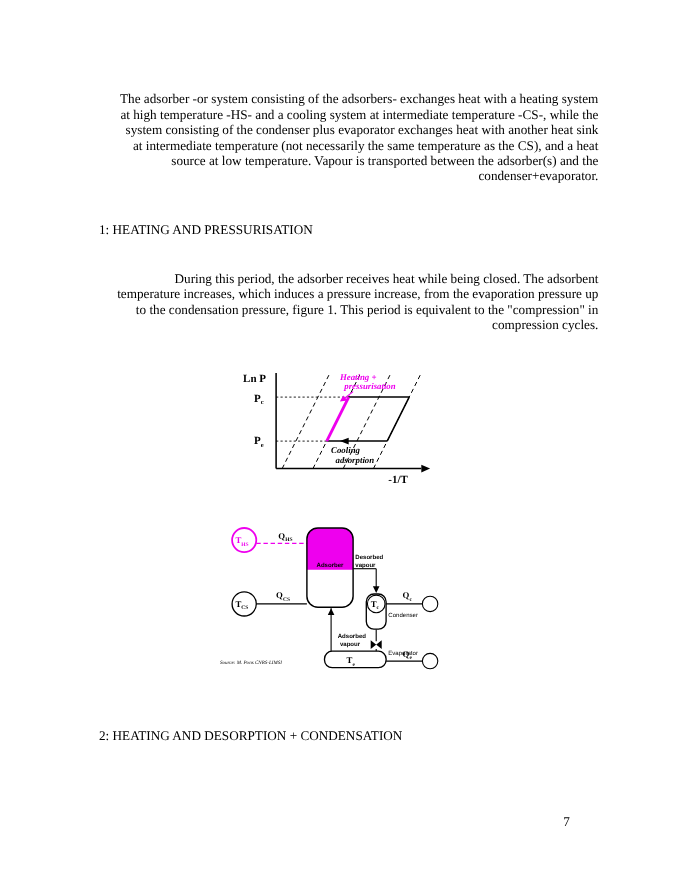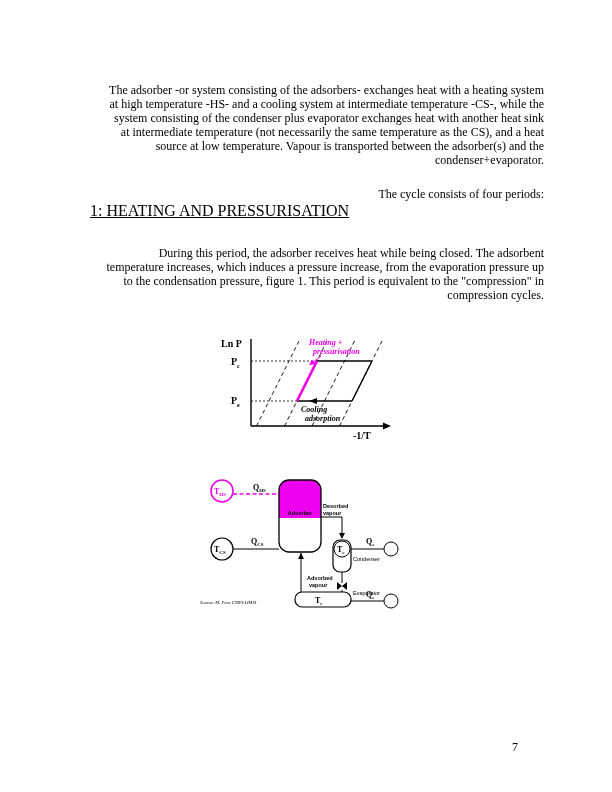--- a/index.html
+++ b/index.html
@@ -7,21 +7,21 @@
     position:relative;width:612px;height:792px;margin:0 auto;
     background:#ffffff;overflow:hidden;
     font-family:"Liberation Serif",serif;color:#000;
   }
   .body-text{
     position:absolute;left:90px;width:438px;margin:16px;
     font-size:12px;line-height:1.16;text-align:right;
   }
   .heading{
     position:absolute;left:90px;width:438px;margin:0;
-    font-size:16px;font-weight:normal;text-decoration:underline;
+    font-size:12px;font-weight:normal;
   }
   .page-number{
     position:absolute;left:512px;top:740px;font-size:12px;
   }
   svg{position:absolute;overflow:visible;}
   svg text{font-family:"Liberation Serif",serif;fill:#000;}
   .axis-bold{font-size:10px;font-weight:bold;}
   .sub{font-size:6px;}
   .subsmall{font-size:5px;}
   .mag{fill:#ee00ee;}
@@ -30,21 +30,20 @@
   .tiny-lbl{font-family:"Liberation Sans",sans-serif;font-size:5.5px;font-weight:bold;}
   .comp-lbl{font-family:"Liberation Sans",sans-serif;font-size:5.5px;}
   .src-lbl{font-size:4.6px;font-style:italic;}
 </style>
 </head>
 <body>
 
 <div class="page">
 
   <p class="body-text" style="top:68px">The adsorber -or system consisting of the adsorbers- exchanges heat with a heating system at high temperature -HS- and a cooling system at intermediate temperature -CS-, while the system consisting of the condenser plus evaporator exchanges heat with another heat sink at intermediate temperature (not necessarily the same temperature as the CS), and a heat source at low temperature. Vapour is transported between the adsorber(s) and the condenser+evaporator.</p>
-  <p class="body-text" style="top:172px">The cycle consists of four periods:</p>
   <h2 class="heading" style="top:202px">1: HEATING AND PRESSURISATION</h2>
   <p class="body-text" style="top:231px">During this period, the adsorber receives heat while being closed. The adsorbent temperature increases, which induces a pressure increase, from the evaporation pressure up to the condensation pressure, figure 1. This period is equivalent to the "compression" in compression cycles.</p>
 
   <svg style="left:213px;top:331px" width="185" height="114" viewBox="0 0 185 114">
 
     <line x1="38" y1="8" x2="38" y2="95" stroke="#000" stroke-width="1.4"></line>
     <line x1="38" y1="95" x2="170" y2="95" stroke="#000" stroke-width="1.4"></line>
     <polygon points="170,91.5 178,95 170,98.5" fill="#000"></polygon>
 
     <g stroke="#000" stroke-width="0.9" stroke-dasharray="4 3">
@@ -119,15 +118,16 @@
     <text class="node-lbl" x="171" y="126"><tspan>Q</tspan><tspan class="subsmall" dy="2">e</tspan></text>
 
     <text class="tiny-lbl" x="128" y="37">Desorbed</text>
     <text class="tiny-lbl" x="128" y="44">vapour</text>
     <text class="tiny-lbl" x="112" y="109">Adsorbed</text>
     <text class="tiny-lbl" x="114" y="116">vapour</text>
 
     <text class="src-lbl" x="5" y="133">Source: M. Pons CNRS-LIMSI</text>
   </svg>
 
+  <h2 class="heading" style="top:662px">2: HEATING AND DESORPTION + CONDENSATION</h2>
 
   <div class="page-number">7</div>
 </div>
 
 </body></html>

